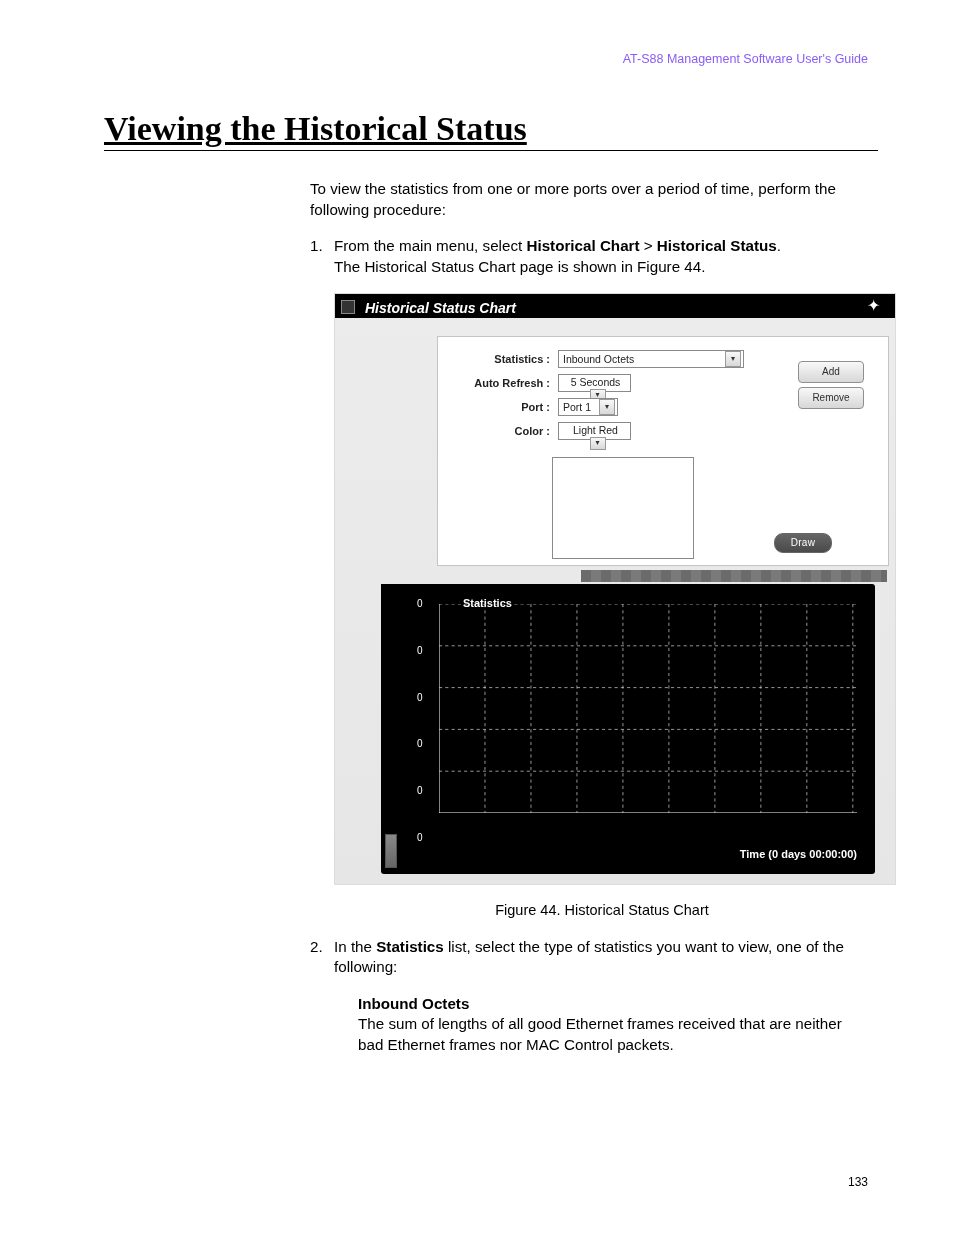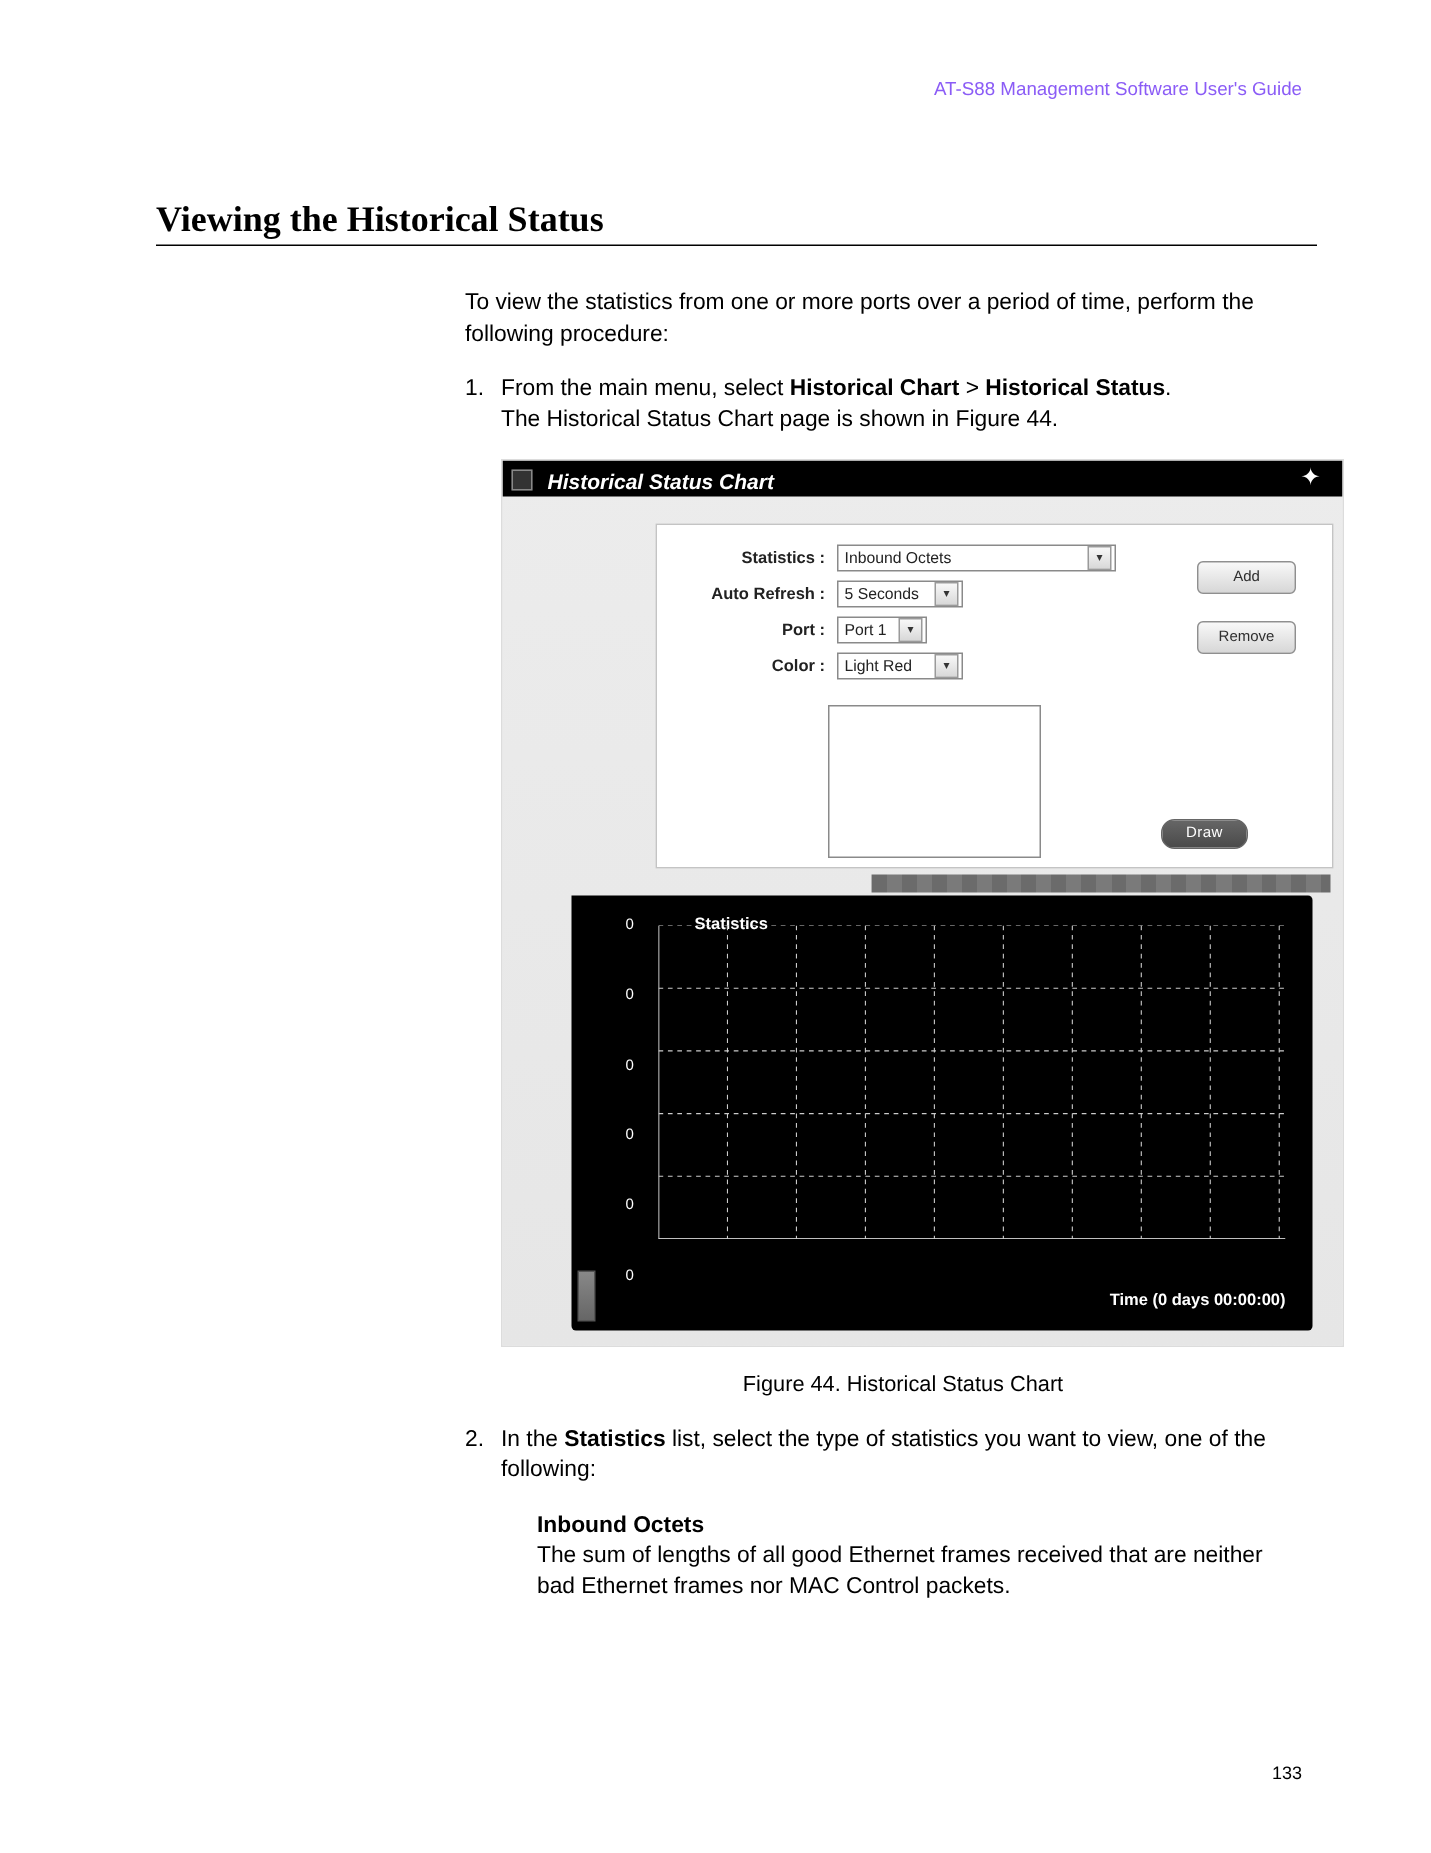--- a/index.html
+++ b/index.html
@@ -8,21 +8,21 @@
   }
   .page {
     width: 954px; height: 1235px; position: relative; box-sizing: border-box;
     padding: 48px 76px 40px 96px;
   }
   .header-right {
     position: absolute; top: 52px; right: 86px; font-size: 12.5px; color:#8b5cf6;
   }
   h1.section-title {
     font-family: "Times New Roman", Times, serif;
-    font-weight: bold; font-size: 24px; margin: 86px 0 2px 8px;
+    font-weight: bold; font-size: 34px; margin: 62px 0 2px 8px; text-decoration: underline;
   }
   .title-rule {
     border: none; border-top: 1.4px solid #000; margin: 0 0 28px 8px;
   }
   .body-col {
     margin-left: 214px; width: 560px; font-size: 15.2px; line-height: 1.35;
   }
   .body-col p { margin: 0 0 16px 0; }
   ol.steps { margin: 0 0 12px 0; padding-left: 0; list-style: none; }
   ol.steps > li { position: relative; padding-left: 24px; margin-bottom: 14px; }
@@ -54,34 +54,34 @@
   }
   .form-area {
     position:absolute; left: 102px; top: 42px; width: 452px; height: 230px;
     background: #fff; border: 1px solid #c4c4c4; box-sizing: border-box;
     padding: 10px 12px; font-size: 11px; color:#222;
   }
   .form-row { display:flex; align-items:center; height:24px; }
   .row-top { margin-top:0; }
   .form-label { width:100px; text-align:right; padding-right:8px; font-weight:bold; font-size:11px; }
   .sel-wide { width: 186px; }
-  .sel-med { width: 84px; }
+  .sel-med { width: 73px; flex-direction: column; }
   .sel-small { width: 60px; }
   .form-select {
     display:inline-flex; align-items:center; justify-content:space-between;
     height:18px; border:1px solid #8a8a8a; background:#fff; padding:0 2px 0 4px;
     font-size:10.5px; box-sizing:border-box;
   }
   .chev {
     width:14px; height:14px; display:inline-flex; align-items:center; justify-content:center;
     border:1px solid #9a9a9a; background:linear-gradient(#f8f8f8,#d8d8d8); font-size:8px; color:#333;
     margin-left:4px;
   }
   .side-buttons {
-    position:absolute; right: 24px; top: 24px; display:flex; flex-direction:column; gap: 18px;
+    position:absolute; right: 24px; top: 24px; display:flex; flex-direction:column; gap: 4px;
   }
   .ui-button {
     width:64px; height:20px; border:1px solid #8f8f8f; border-radius:4px;
     background:linear-gradient(#f8f8f8,#d7d7d7); font-size:10px; color:#2f2f2f;
     display:flex; align-items:center; justify-content:center;
   }
   .listbox {
     position:absolute; left:114px; top:120px; width:140px; height:100px;
     border:1px solid #8a8a8a; background:#fff;
   }

